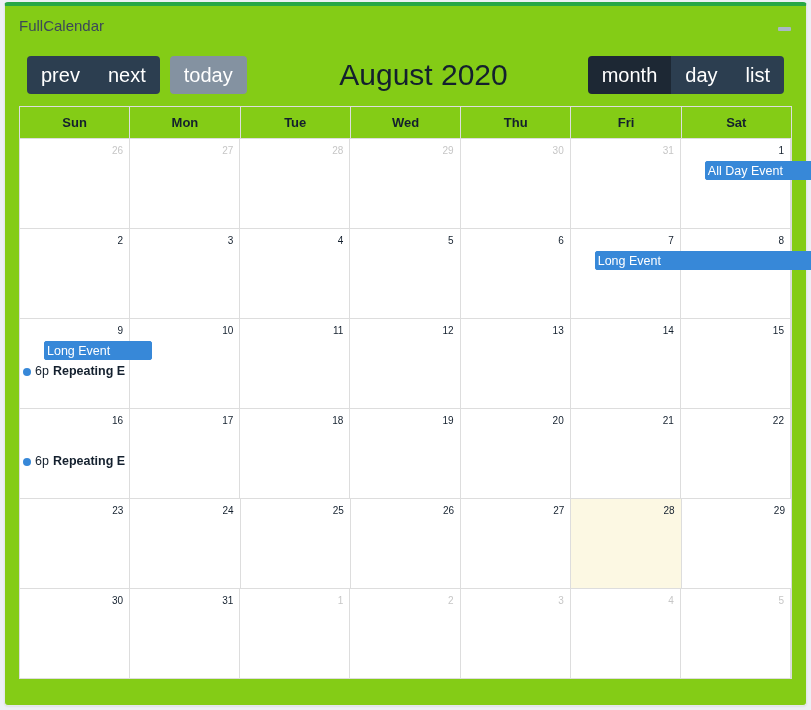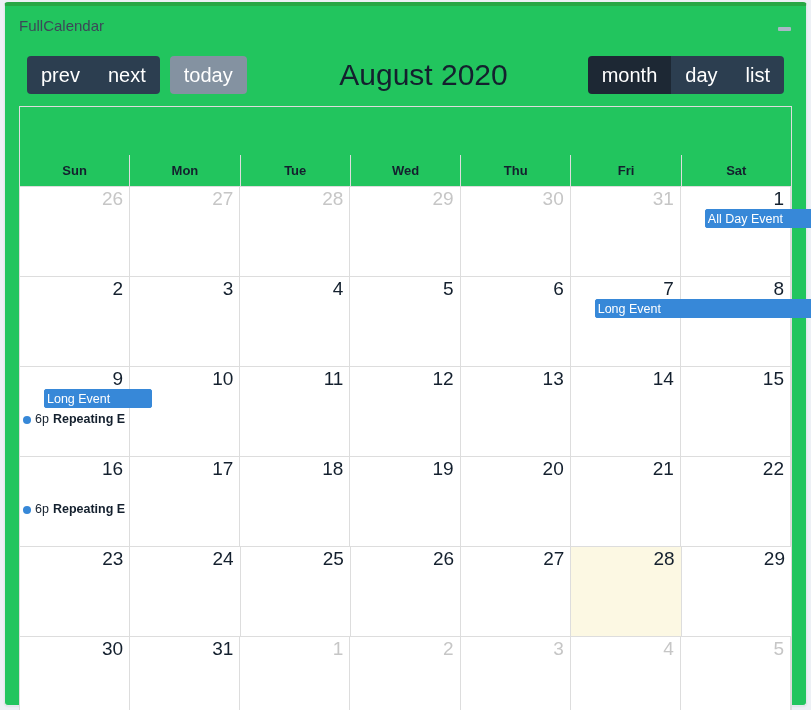--- a/index.html
+++ b/index.html
@@ -6,21 +6,21 @@
   html, body {
     width: 811px; height: 710px;
     background: #edf0f5;
     font-family: "Liberation Sans", sans-serif;
     overflow: hidden;
   }
   .panel {
     position: absolute;
     left: 4px; top: 2px;
     width: 803px; height: 704px;
-    background: #22c55e;
+    background: #84cc16;
     border: 1px solid #e4e7ec;
     border-top: 4px solid #28a745;
     border-radius: 4px;
     box-shadow: 0 1px 2px rgba(0,0,0,0.06);
   }
   .panel-head {
     position: relative;
     height: 38px;
     padding: 10px 14px 0 14px;
   }
@@ -94,42 +94,41 @@
   }
   .fc-head-row { display: flex; border-bottom: 1px solid #ddd; }
   .fc-head-cell {
     flex: 1 1 0;
     text-align: center;
     font-size: 13px;
     font-weight: bold;
     color: #14202e;
     padding: 8px 4px;
     border-right: 1px solid #ddd;
-    margin-top: 48px;
   }
   .fc-head-cell:last-child { border-right: none; }
 
   .fc-week {
     display: flex;
     position: relative;
     height: 90px;
     border-bottom: 1px solid #ddd;
   }
   .fc-day {
     flex: 1 1 0;
     position: relative;
     border-right: 1px solid #ddd;
     background: #fff;
   }
   .fc-day:last-child { border-right: none; }
   .fc-day.other { }
   .fc-day.today { background: #fcf8e3; }
   .fc-daynum {
     text-align: right;
-    font-size: 19px;
+    font-size: 10px;
     color: #14202e;
     padding: 3px 6px 0 0;
     line-height: 17px;
   }
   .fc-day.other .fc-daynum { color: #c6c6c6; }
 
   
   .fc-events {
     position: absolute;
     left: 0; right: 0; top: 22px; bottom: 0;

